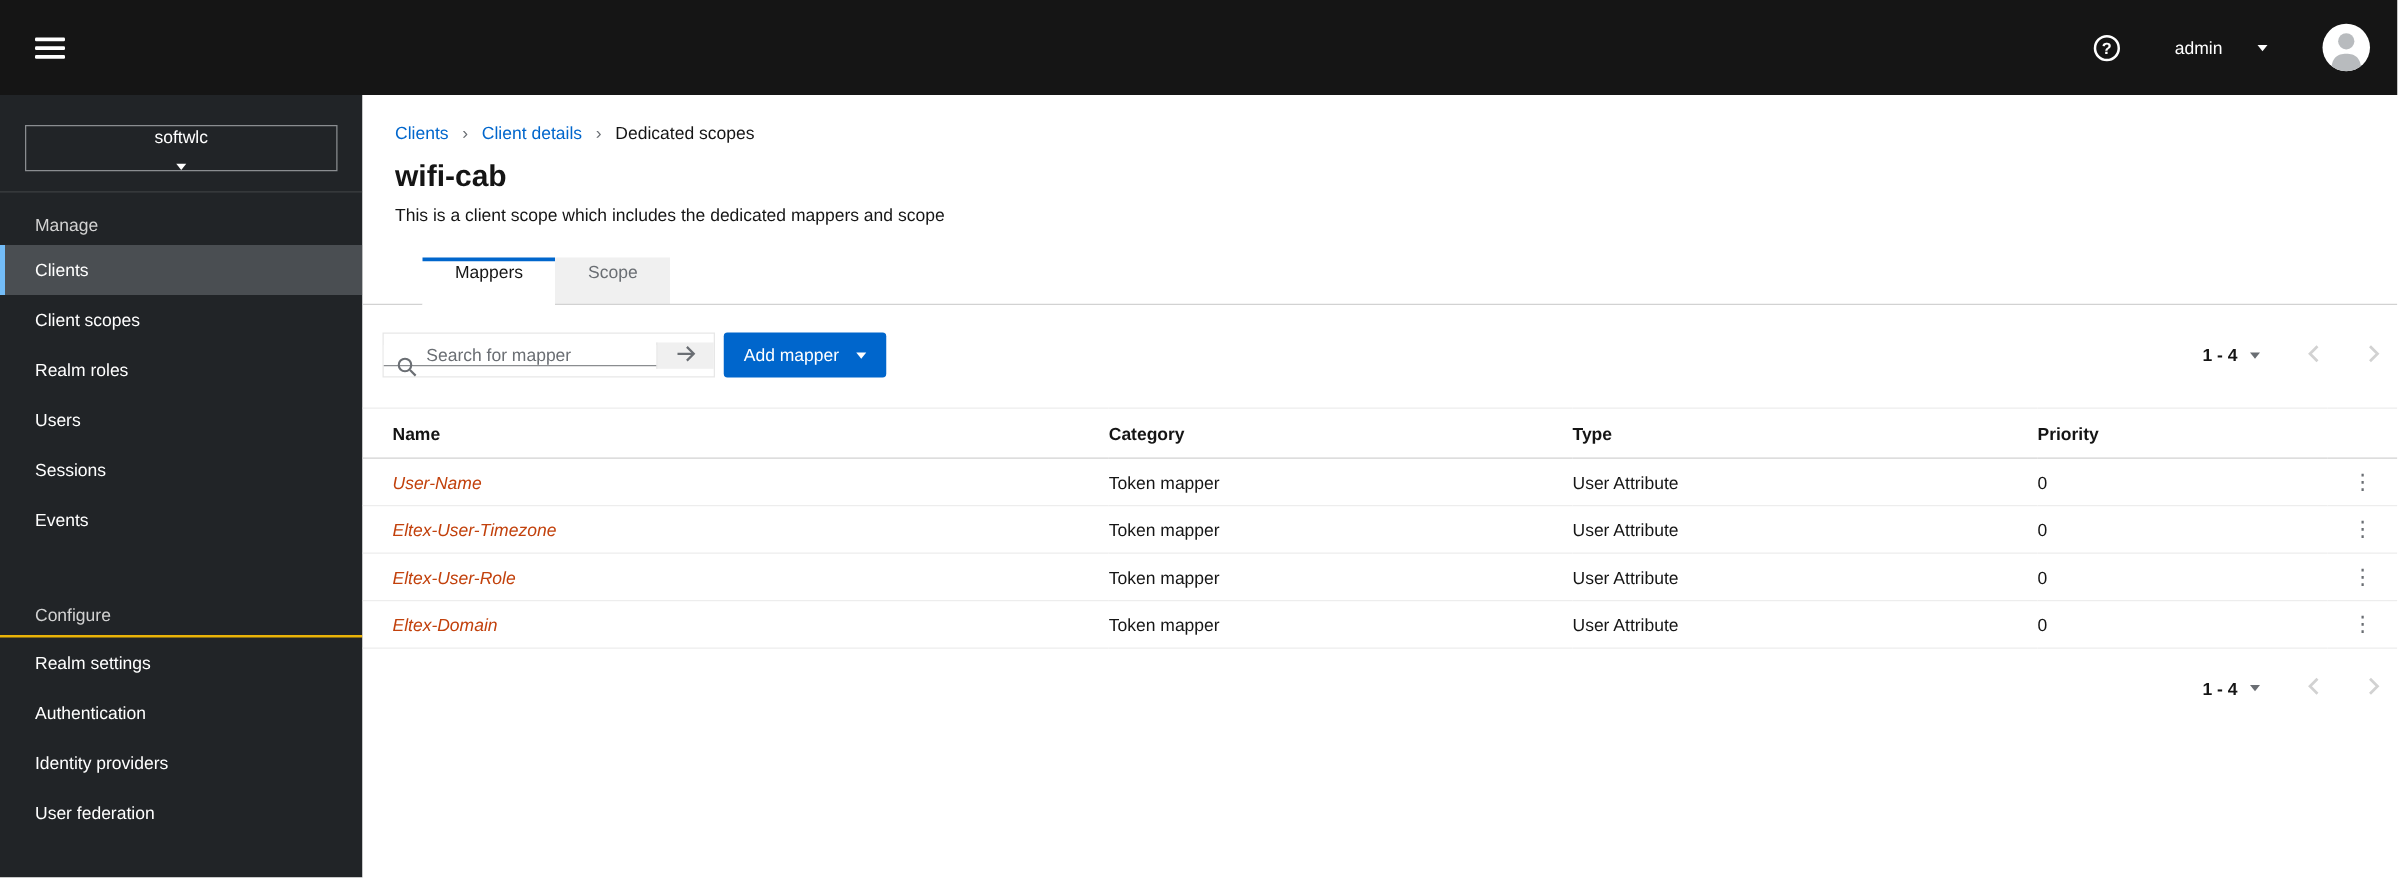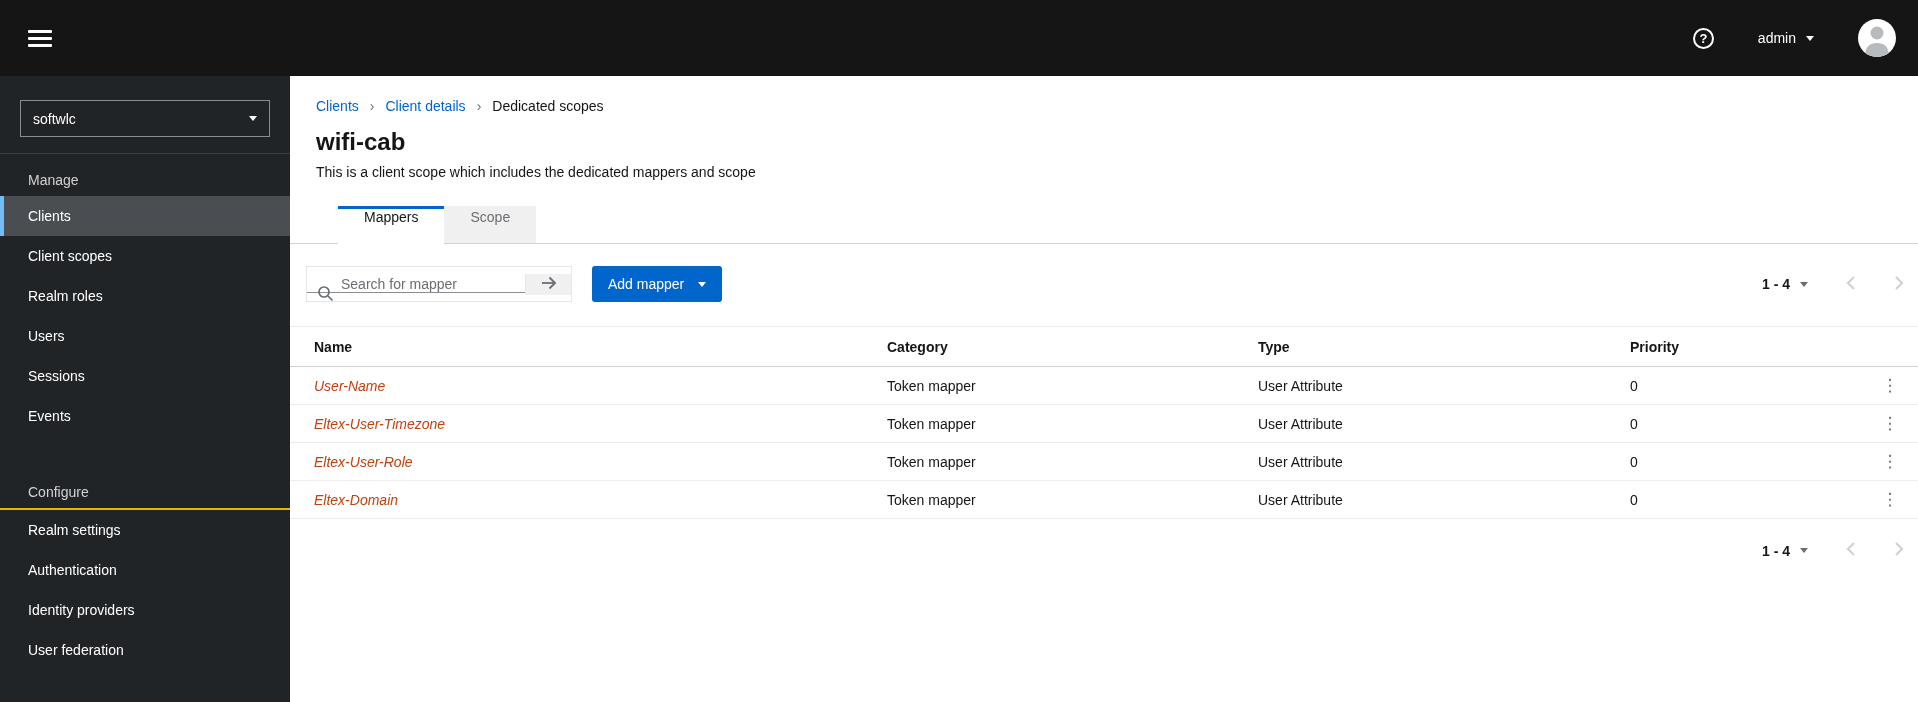--- a/index.html
+++ b/index.html
@@ -10,31 +10,31 @@
   
   .masthead { height: 76px; flex: 0 0 76px; background: #151515; display: flex; align-items: center; padding: 0 22px; }
   .nav-toggle { background: none; border: none; cursor: pointer; padding: 8px 6px; }
   .hamburger { display: block; width: 24px; }
   .hamburger i { display: block; width: 24px; height: 3px; background: #fff; margin: 4px 0; border-radius: 1px; }
   .brand { display: flex; align-items: center; margin-left: 24px; cursor: pointer; }
   .brand-text { font-size: 23px; font-weight: 700; color: #8d8d8d; letter-spacing: 0.5px; margin-left: -8px; }
   .mast-right { margin-left: auto; display: flex; align-items: center; gap: 44px; }
   .help-btn { background: none; border: none; cursor: pointer; }
   .help-circle { display: flex; align-items: center; justify-content: center; width: 21px; height: 21px; border: 2px solid #fff; border-radius: 50%; color: #fff; font-size: 13px; font-weight: 700; line-height: 1; }
-  .user-menu { background: none; border: none; cursor: pointer; display: flex; align-items: center; gap: 10px; color: #fff; font-size: 14px; justify-content: center; }
+  .user-menu { background: none; border: none; cursor: pointer; display: flex; align-items: center; gap: 28px; color: #fff; font-size: 14px; justify-content: center; }
   .caret { width: 0; height: 0; border-left: 4px solid transparent; border-right: 4px solid transparent; border-top: 5px solid currentColor; display: inline-block; }
   .avatar { width: 38px; height: 38px; border-radius: 50%; background: #fff; overflow: hidden; display: flex; align-items: flex-end; justify-content: center; cursor: pointer; }
 
   
   .body-row { flex: 1; display: flex; min-height: 0; }
 
   
   .sidebar { width: 290px; flex: 0 0 290px; background: #212427; color: #fff; overflow: hidden; }
   .realm-block { padding: 24px 20px 16px; border-bottom: 1px solid #3c3f42; }
-  .realm-select { width: 100%; height: 37px; background: transparent; border: 1px solid #8a8d90; color: #fff; font-size: 14px; font-family: inherit; display: flex; align-items: center; justify-content: space-between; padding: 0 12px; cursor: pointer; }
+  .realm-select { width: 100%; height: 37px; background: transparent; border: 1px solid #8a8d90; color: #fff; font-size: 14px; font-family: inherit; display: flex; align-items: center; justify-content: space-between; padding: 0 12px; cursor: pointer; flex-direction: column; }
   .nav-title { padding: 18px 28px 8px; font-size: 14px; color: #d2d2d2; }
   .nav-title.with-divider { border-bottom: 2px solid #eab308; }
   .nav-item { display: flex; align-items: center; height: 40px; padding-left: 24px; border-left: 4px solid transparent; font-size: 14px; color: #fff; text-decoration: none; cursor: pointer; }
   .nav-item.active { background: #4a4e52; border-left-color: #73bcf7; }
   .nav-section.configure { margin-top: 30px; }
 
   
   .main { flex: 1; background: #fff; overflow: hidden; }
   .page-head { padding: 22px 24px 0 26px; }
   .breadcrumb { display: flex; align-items: center; gap: 11px; font-size: 14px; }
@@ -48,21 +48,21 @@
   .tab { height: 38px; display: flex; align-items: flex-start; padding: 0 26px; font-size: 14px; background: #f0f0f0; color: #6a6e73; border-top: 3px solid transparent; margin-bottom: -1px; border-bottom: 1px solid #d2d2d2; cursor: pointer; }
   .tab.active { background: #fff; color: #151515; border-top-color: #0066cc; border-bottom-color: #fff; }
 
   .toolbar { margin-top: 22px; padding: 0 14px 0 16px; display: flex; align-items: center; height: 36px; }
   .search-group { display: flex; align-items: center; height: 36px; border: 1px solid #e7e7e7; background: #fff; }
   .search-box { position: relative; display: flex; }
   .search-box .sicon { position: absolute; left: 10px; top: 9px; }
   .search-input { width: 218px; border: none; border-bottom: 1px solid #8a8d90; padding: 0 8px 0 34px; font-size: 14px; font-family: inherit; color: #151515; outline: none; }
   .search-input::placeholder { color: #6a6e73; }
   .search-submit { width: 46px; background: #f0f0f0; border: none; border-left: 1px solid #e7e7e7; display: flex; align-items: center; justify-content: center; cursor: pointer; }
-  .btn-primary { margin-left: 20px; height: 36px; padding: 0 16px; background: #0066cc; color: #fff; border: none; border-radius: 3px; font-size: 14px; font-family: inherit; display: flex; align-items: center; gap: 14px; cursor: pointer; }
+  .btn-primary { margin-left: 7px; height: 36px; padding: 0 16px; background: #0066cc; color: #fff; border: none; border-radius: 3px; font-size: 14px; font-family: inherit; display: flex; align-items: center; gap: 14px; cursor: pointer; }
 
   .pagination { margin-left: auto; display: flex; align-items: center; }
   .per-page { background: none; border: none; font-size: 14px; font-weight: 700; color: #151515; font-family: inherit; display: flex; align-items: center; gap: 10px; cursor: pointer; }
   .per-page .caret { color: #6a6e73; }
   .pg-btn { background: none; border: none; padding: 0; margin-left: 38px; cursor: default; display: flex; align-items: center; }
   .pagination.bottom { margin: 22px 14px 0 auto; justify-content: flex-end; }
 
   table.mappers { width: 100%; border-collapse: collapse; table-layout: fixed; margin-top: 24px; border-top: 1px solid #ededed; border-radius: 22px; }
   .mappers th { text-align: left; font-size: 14px; font-weight: 700; color: #151515; height: 40px; border-bottom: 1px solid #d2d2d2; padding: 0; }
   .mappers td { height: 38px; font-size: 14px; color: #151515; border-bottom: 1px solid #ededed; padding: 0; }

